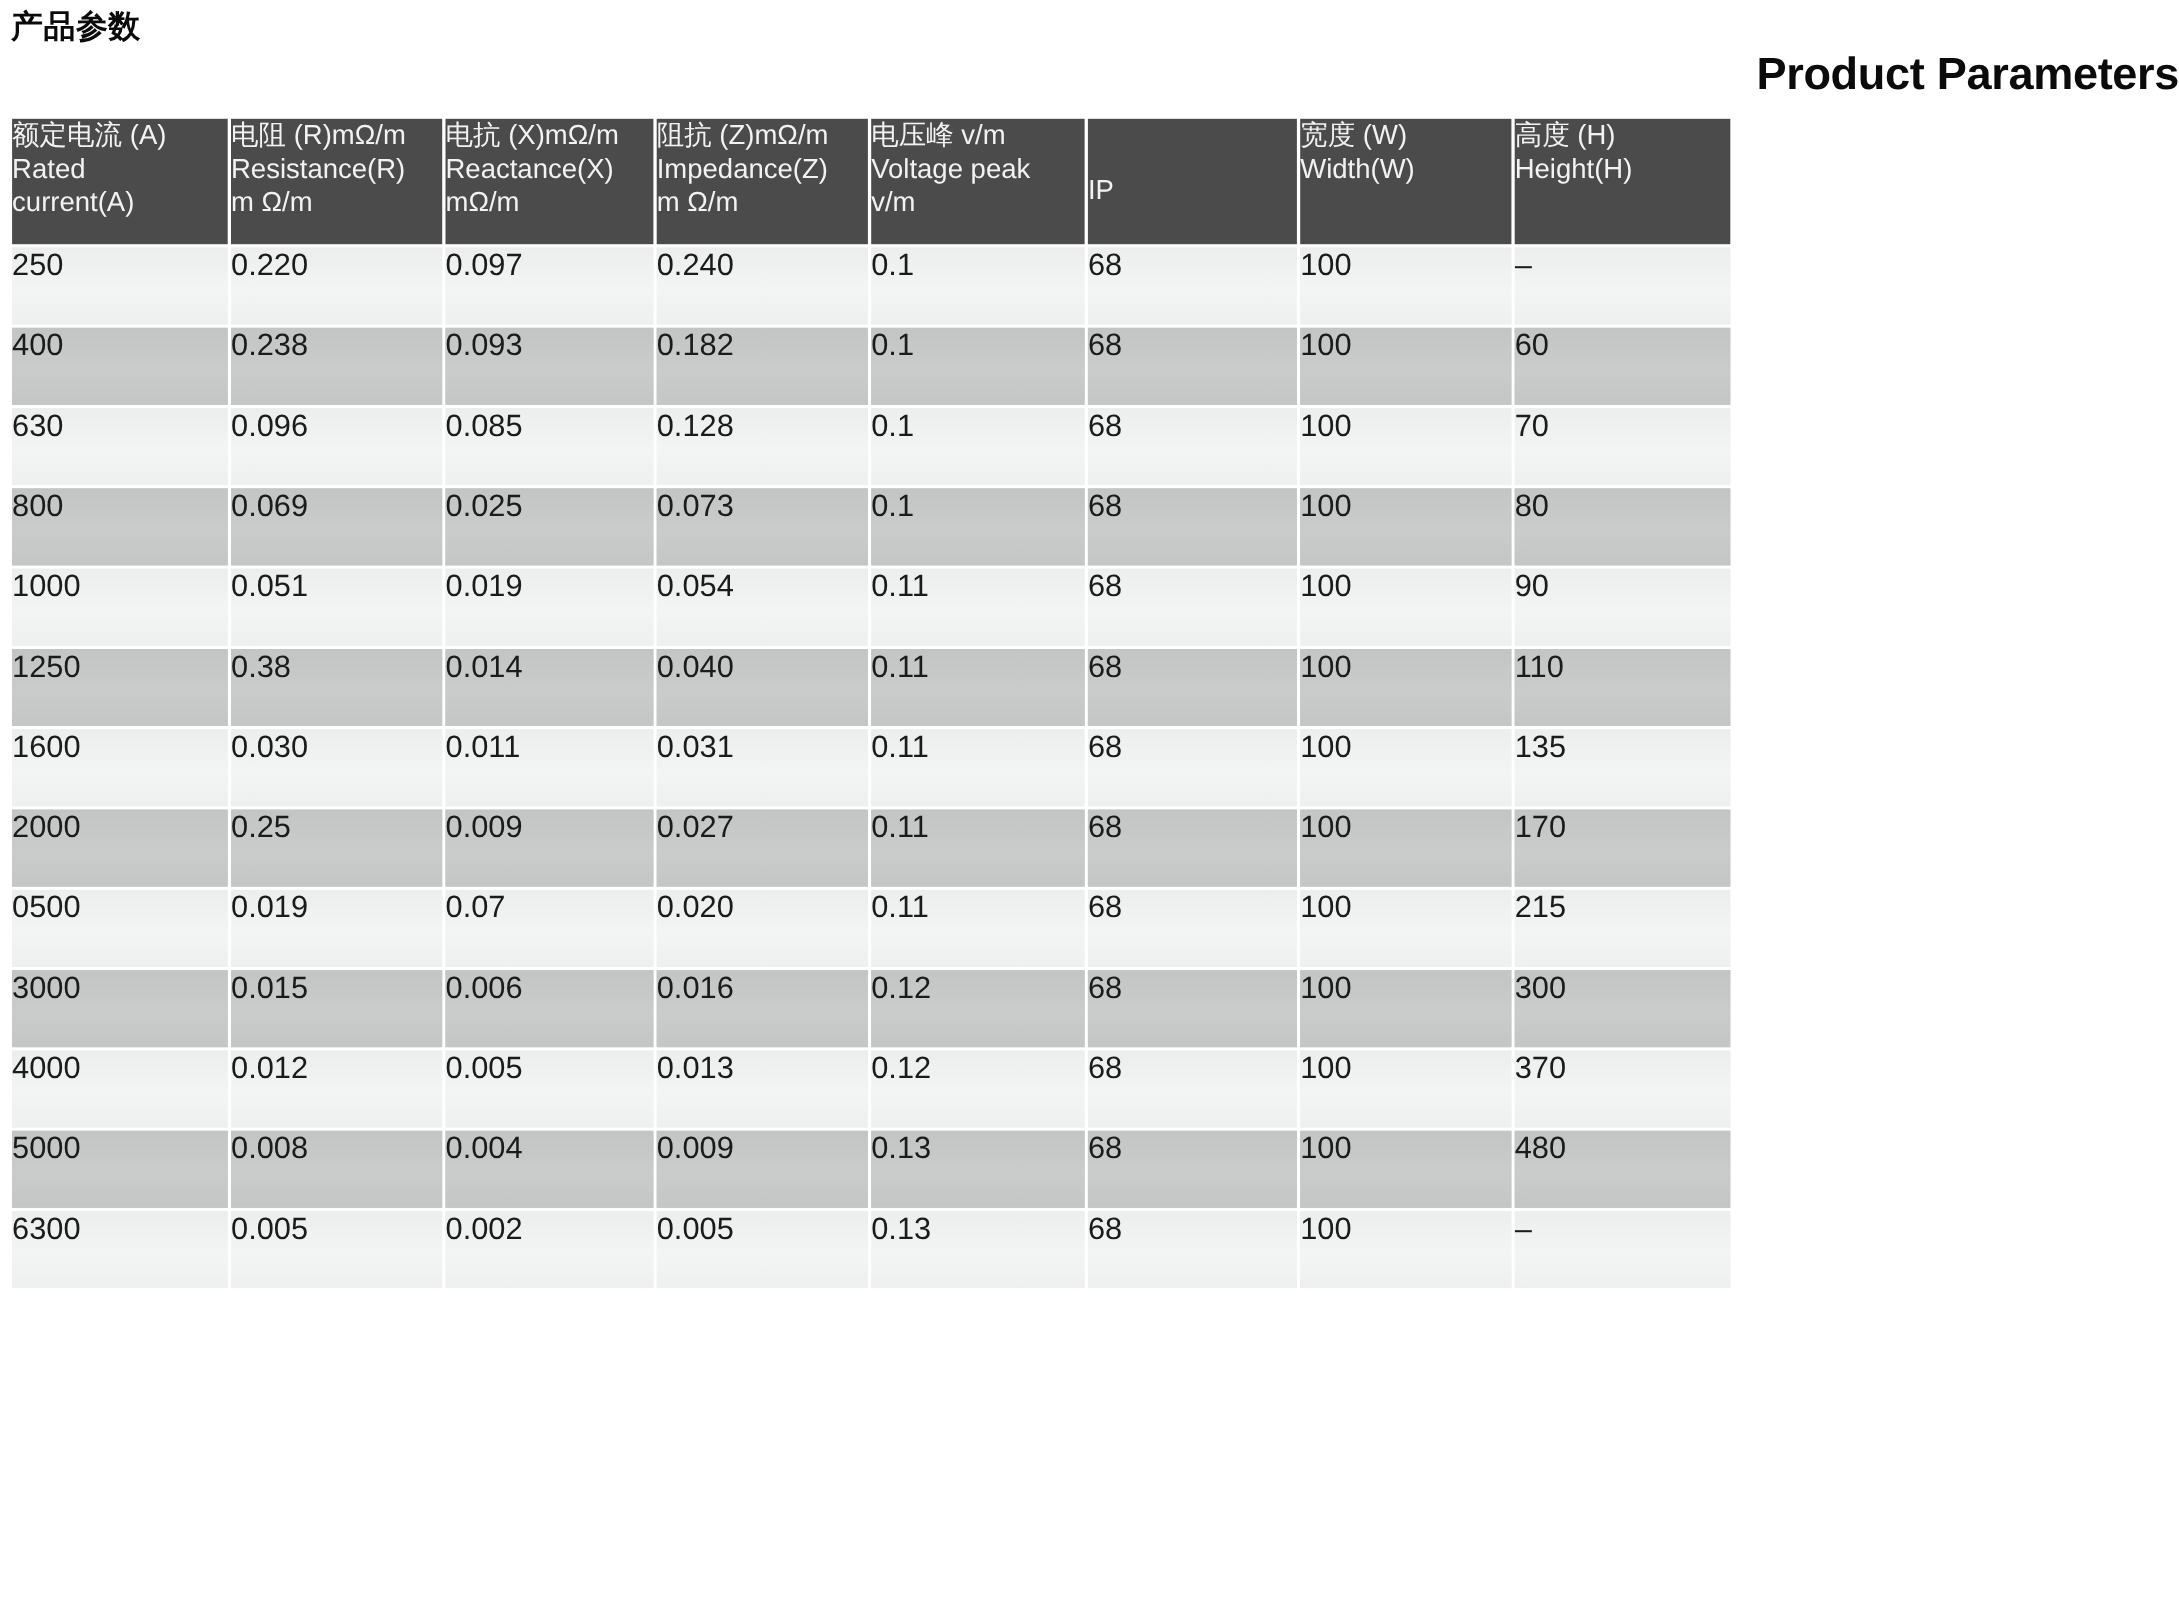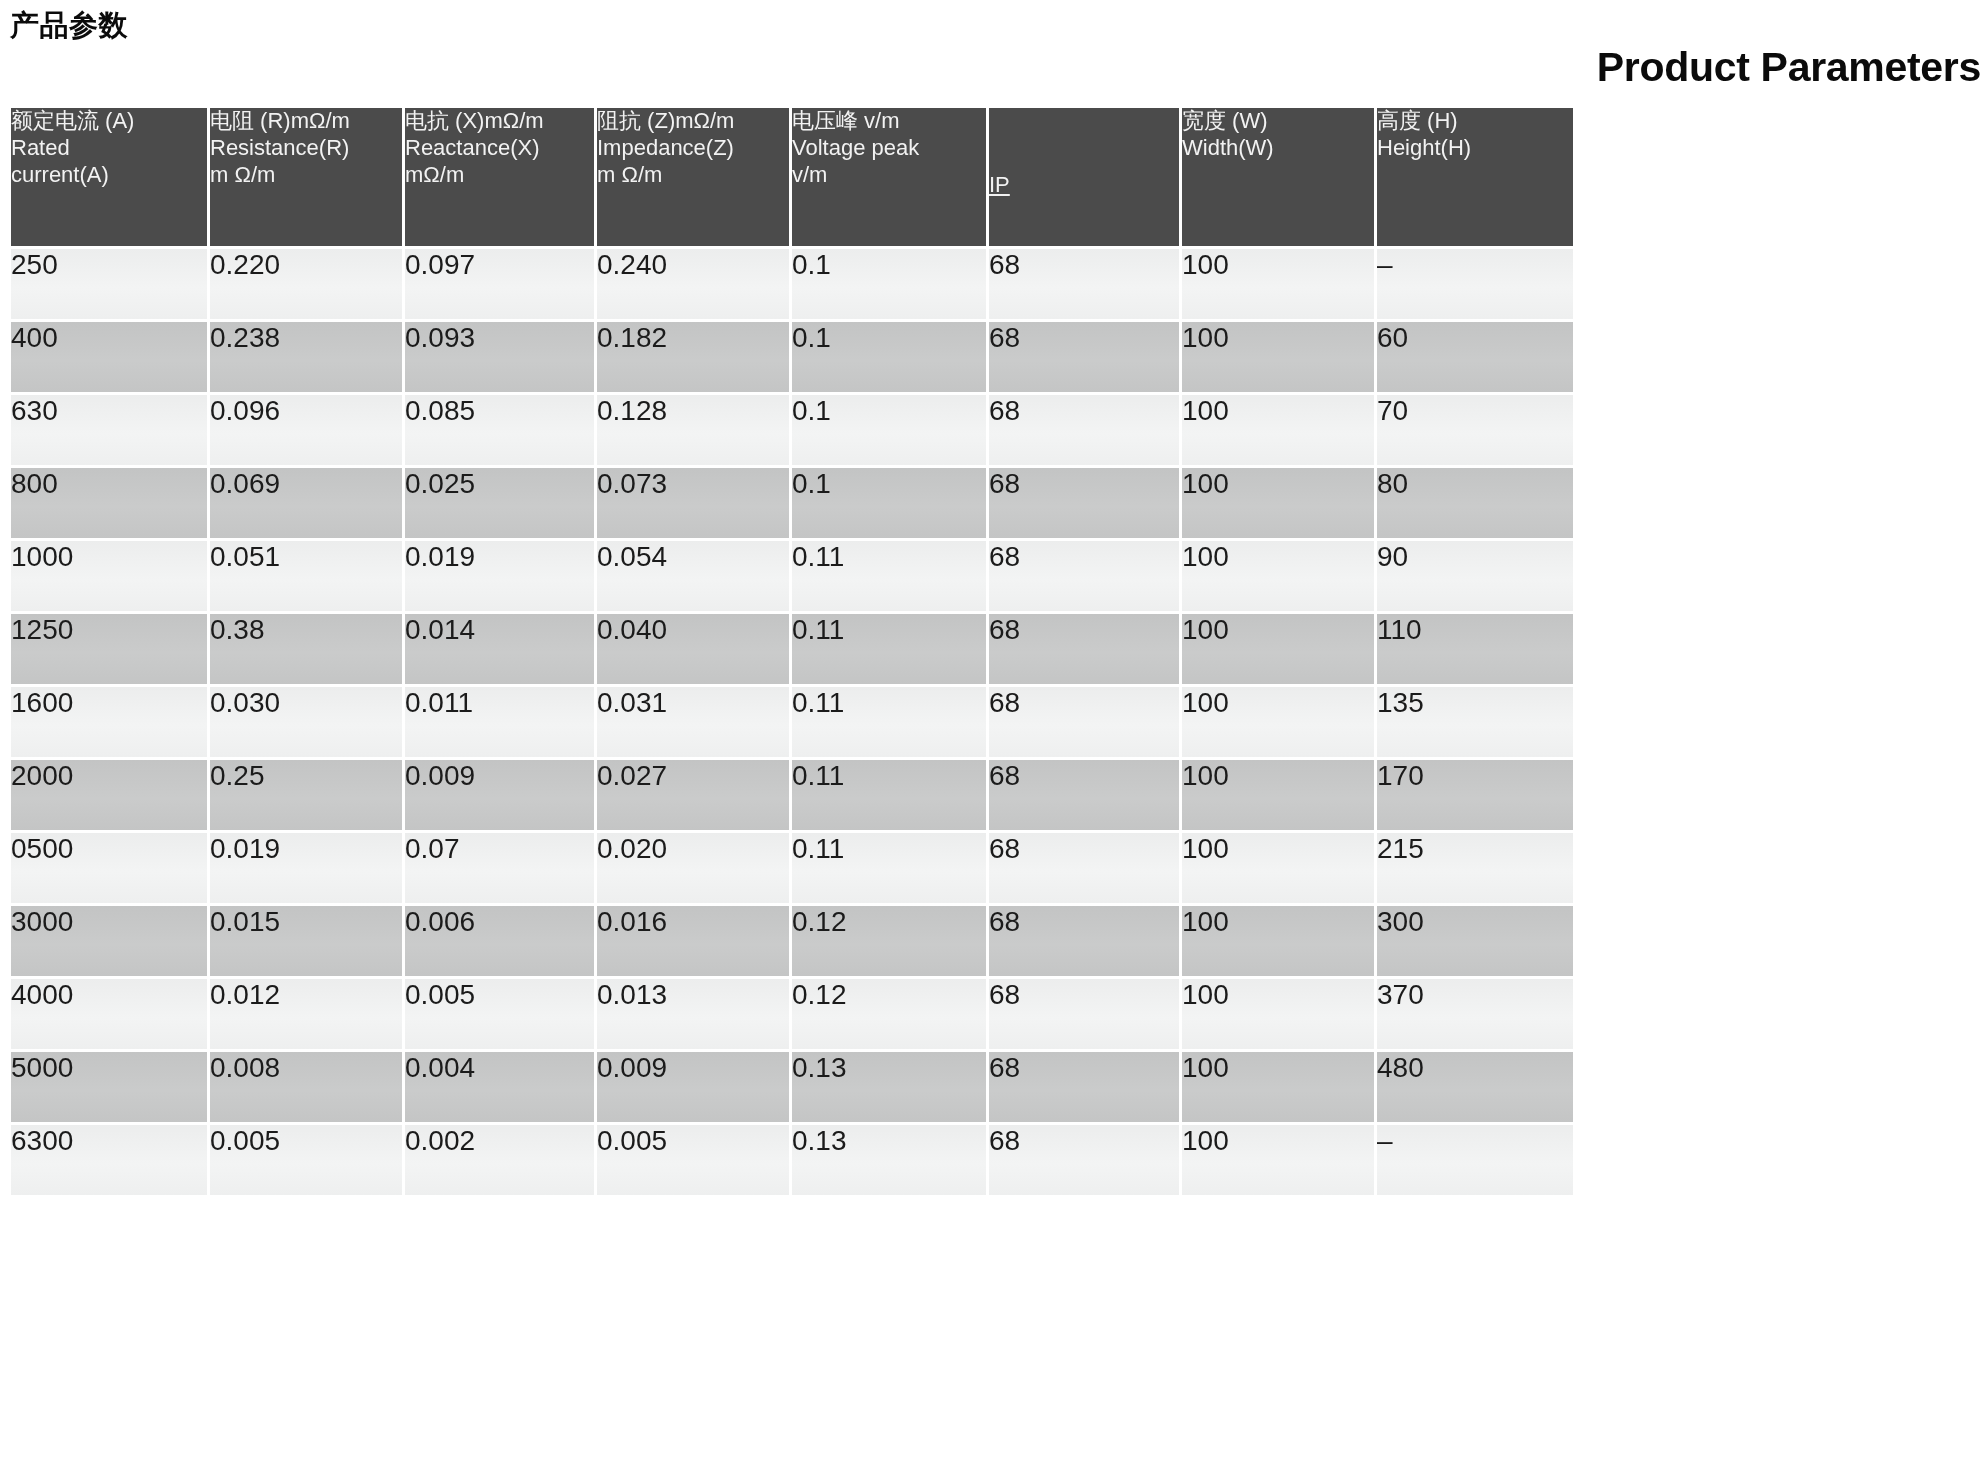--- a/index.html
+++ b/index.html
@@ -63,33 +63,32 @@
   col.c2 { width: 189px; }
   col.c3 { width: 192px; }
   col.c4 { width: 194px; }
   col.c5 { width: 190px; }
   col.c6 { width: 192px; }
   col.c7 { width: 196px; }
 
   thead th {
     background: #4b4b4b;
     color: #f2f2f2;
-    height: 138px;
+    height: 114px;
     text-align: left;
     font-weight: normal;
-    font-size: 22px;
+    font-size: 25px;
     line-height: 1.22;
     padding: 24px 10px 10px 10px;
     box-sizing: border-box;
     white-space: pre-line;
   }
   thead th.mid {
     padding-top: 16px;
     vertical-align: middle;
-    text-decoration: underline;
   }
   tbody td {
     height: 70px;
     font-size: 28px;
     color: #1b1b1b;
     padding: 0 10px;
     box-sizing: border-box;
     vertical-align: middle;
     white-space: nowrap;
     overflow: hidden;

